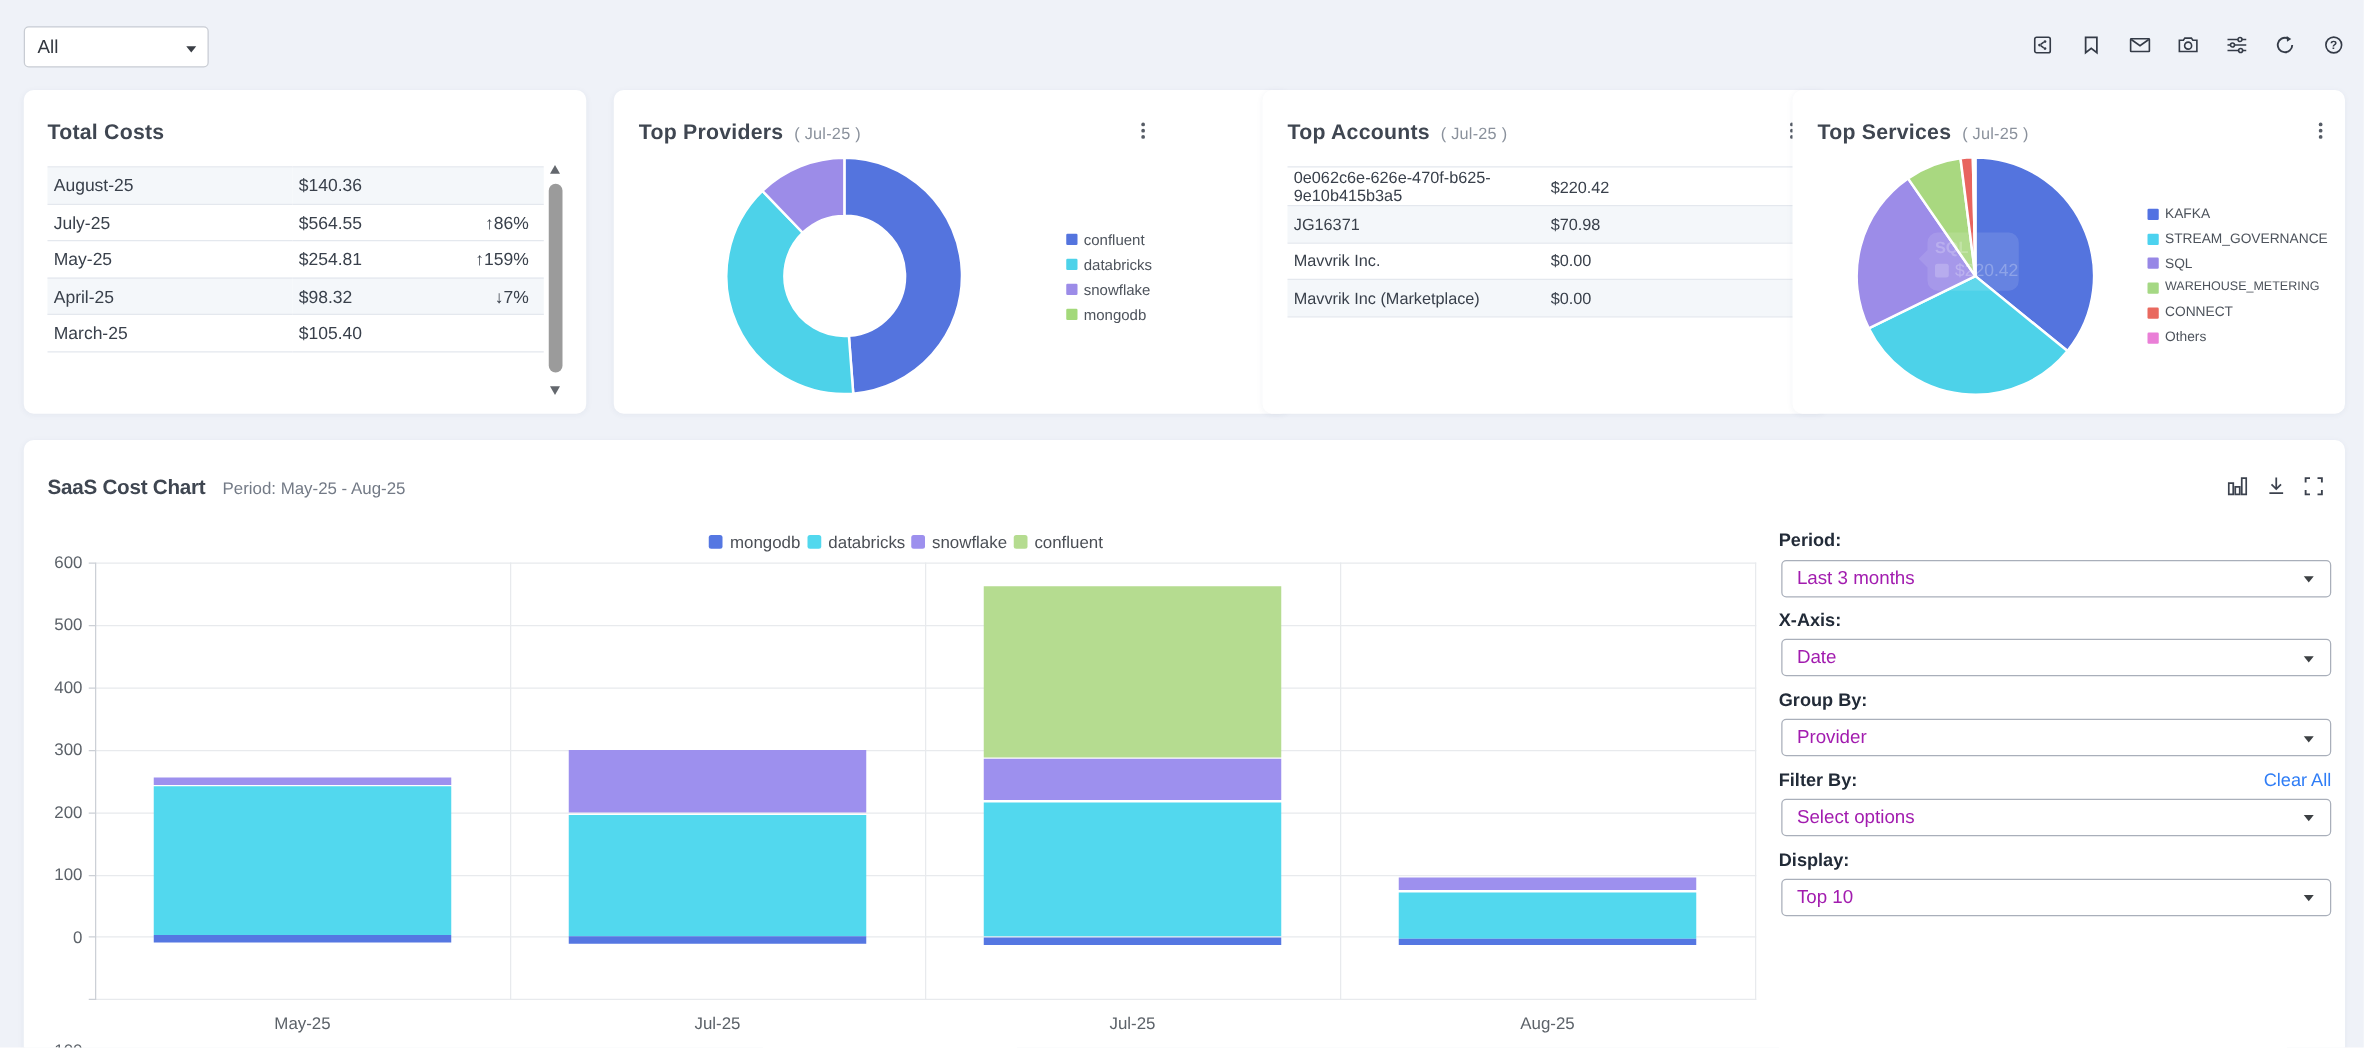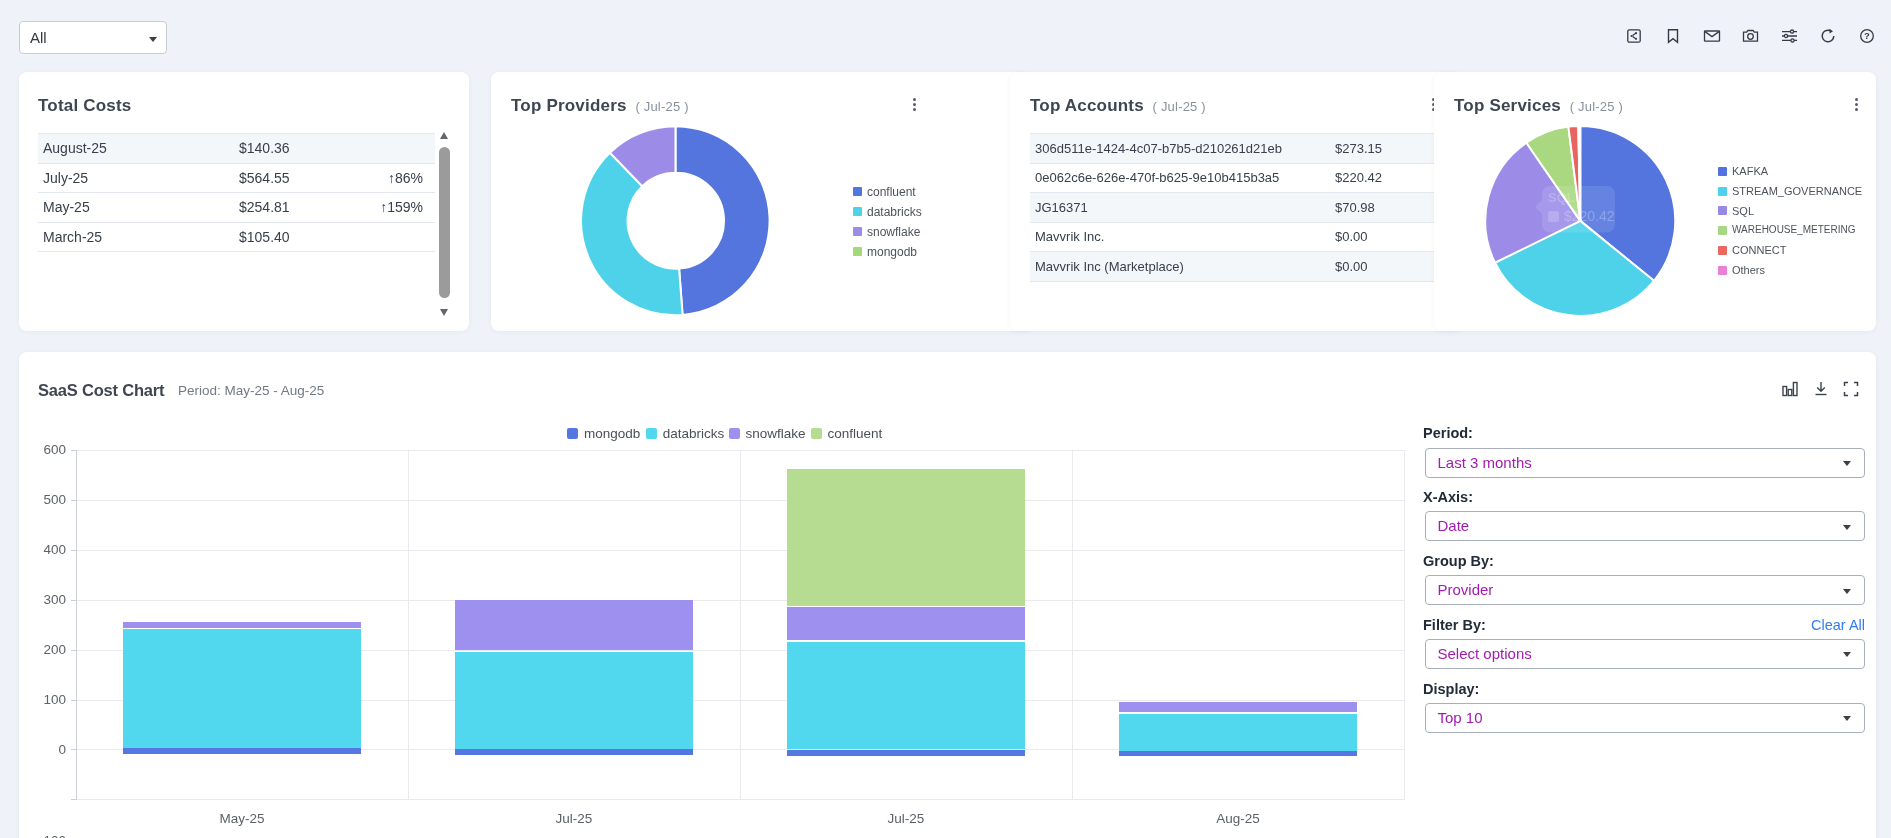--- a/index.html
+++ b/index.html
@@ -82,20 +82,25 @@
     <tr>
           <td>July-25</td>
           <td>$564.55</td>
           <td class="up" style="text-align:right;padding-right:12px;">↑86%</td>
         </tr>
     <tr>
           <td>May-25</td>
           <td>$254.81</td>
           <td class="up" style="text-align:right;padding-right:12px;">↑159%</td>
         </tr>
+    <tr class="alt">
+          <td>April-25</td>
+          <td>$98.32</td>
+          <td class="dn" style="text-align:right;padding-right:12px;">↓7%</td>
+        </tr>
     <tr>
           <td>March-25</td>
           <td>$105.40</td>
           <td></td>
         </tr>
   </tbody>
     </table>
 
   <div style="position:absolute;left:419.5px;top:75px;width:11.5px;height:151px;background:#9b9b9b;border-radius:6px;"></div>
   <div style="position:absolute;left:421px;top:60px;border-left:4.5px solid transparent;border-right:4.5px solid transparent;border-bottom:7px solid #63676d;"></div>
@@ -126,24 +131,20 @@
 
 <div class="card" style="left:962px;top:72px;width:451px;height:259px;margin-left:48px;">
   <div class="ctitle" style="left:20px;top:24px;">Top Accounts <span class="csub">&nbsp;( Jul-25 )</span></div>
   <div class="kebab" style="left:422px;top:24px;">
       <b></b>
       <b></b>
       <b></b>
     </div>
   <table class="t" style="left:20px;top:61px;width:411px;font-size:13px;">
     <tbody>
-        <tr class="alt">
-          <td style="width:300px;">306d511e-1424-4c07-b7b5-d210261d21eb</td>
-          <td>$273.15</td>
-        </tr>
     <tr>
           <td>0e062c6e-626e-470f-b625-9e10b415b3a5</td>
           <td>$220.42</td>
         </tr>
     <tr class="alt">
           <td>JG16371</td>
           <td>$70.98</td>
         </tr>
     <tr>
           <td>Mavvrik Inc.</td>

